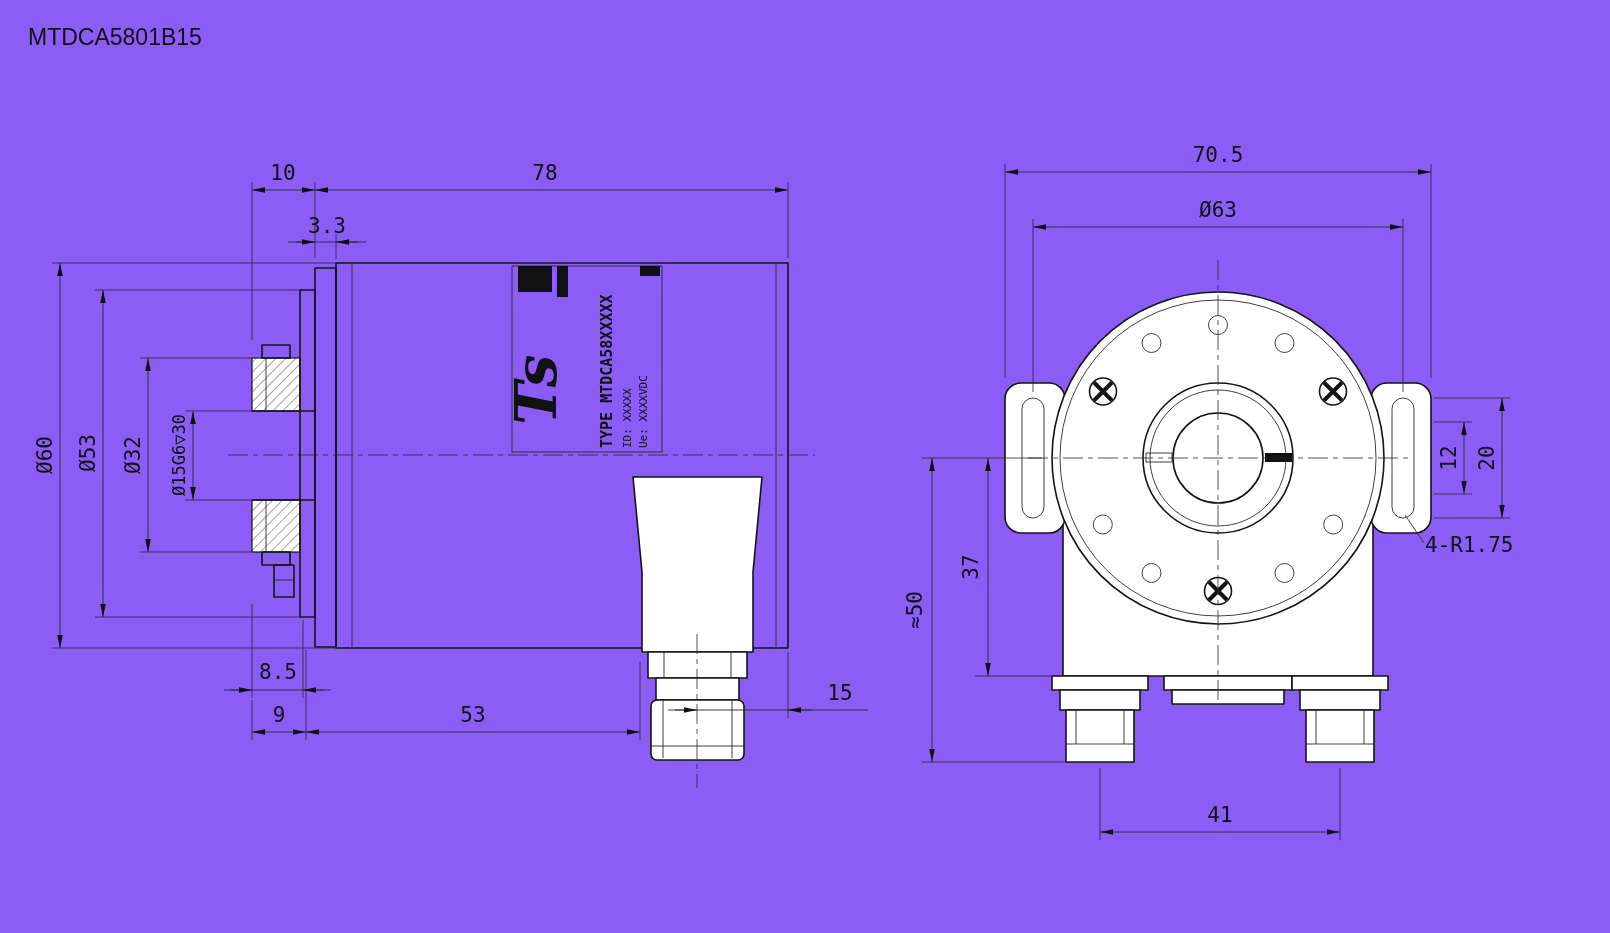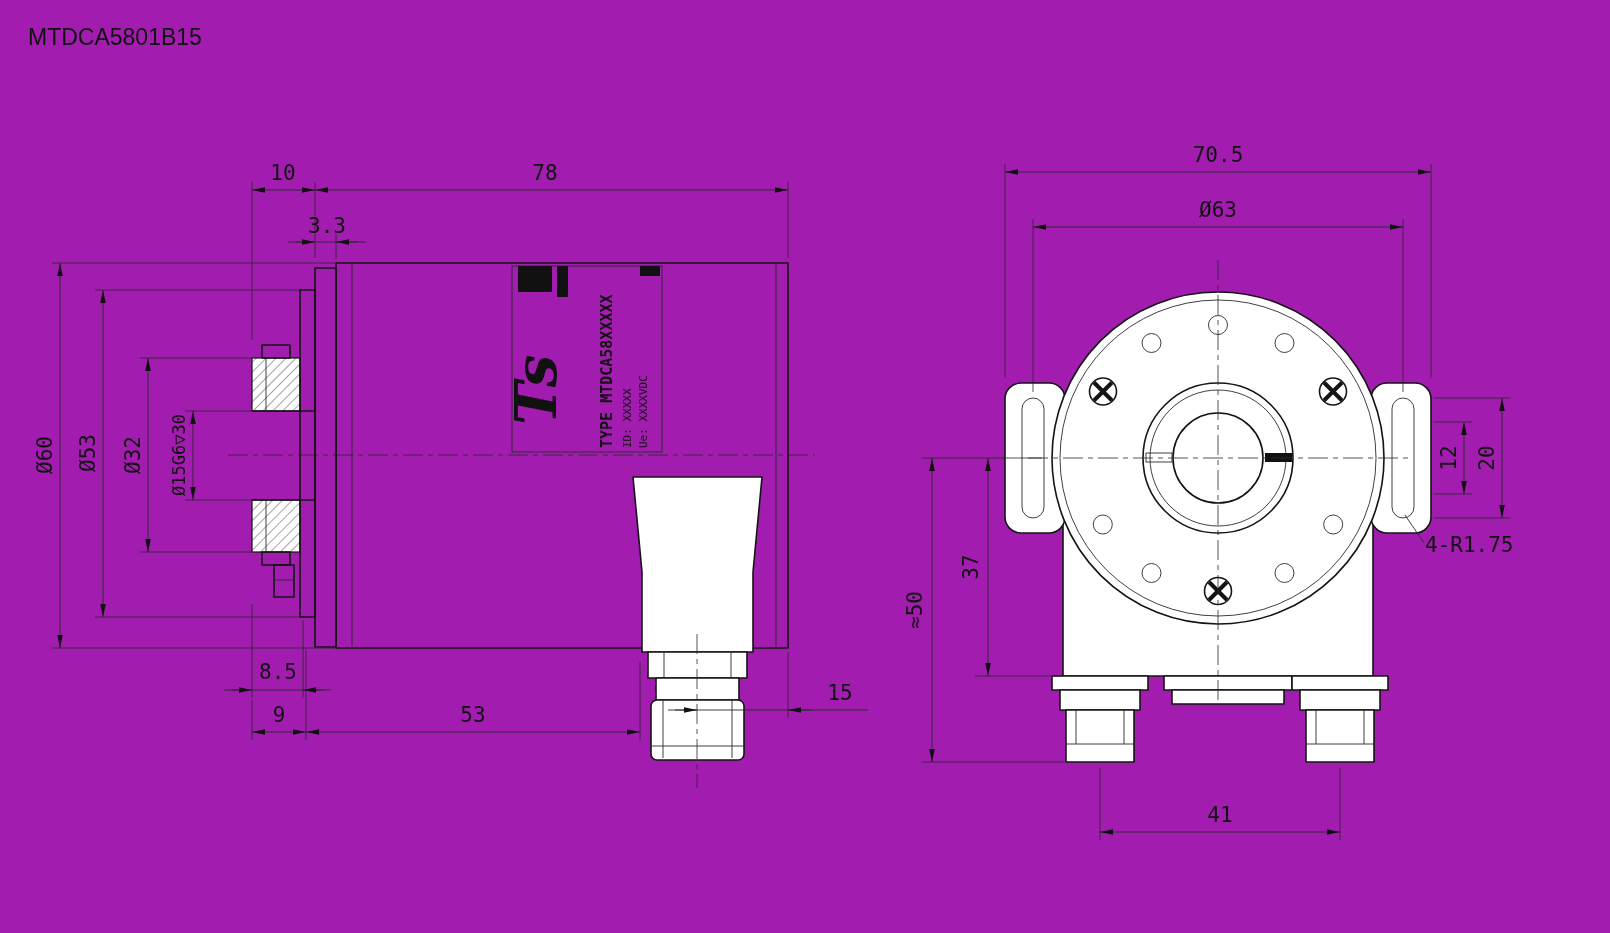--- a/index.html
+++ b/index.html
@@ -1,16 +1,16 @@
 <!DOCTYPE html>
 <html><head>
 <meta charset="utf-8">
 <style>
   html,body{margin:0;padding:0;background:#ffffff;}
-  .stage{position:relative;width:1610px;height:933px;background:#a21caf;overflow:hidden;}
+  .stage{position:relative;width:1610px;height:933px;background:#8b5cf6;overflow:hidden;}
   svg{display:block;}
   .outline{fill:none;stroke:#141414;stroke-width:1.6;stroke-linejoin:round;}
   .outline-f{fill:#ffffff;stroke:#141414;stroke-width:1.6;stroke-linejoin:round;}
   .thin{fill:none;stroke:#2a2a2a;stroke-width:0.9;}
   .dim{fill:none;stroke:#2a2a2a;stroke-width:0.9;}
   .ext{fill:none;stroke:#2a2a2a;stroke-width:0.8;}
   .cl{fill:none;stroke:#2a2a2a;stroke-width:0.8;stroke-dasharray:20 5 5 5;}
   .hatched{fill:url(#hatch);stroke:#141414;stroke-width:1.2;}
   .blackmark{fill:#111;stroke:none;}
   text{fill:#111;}

